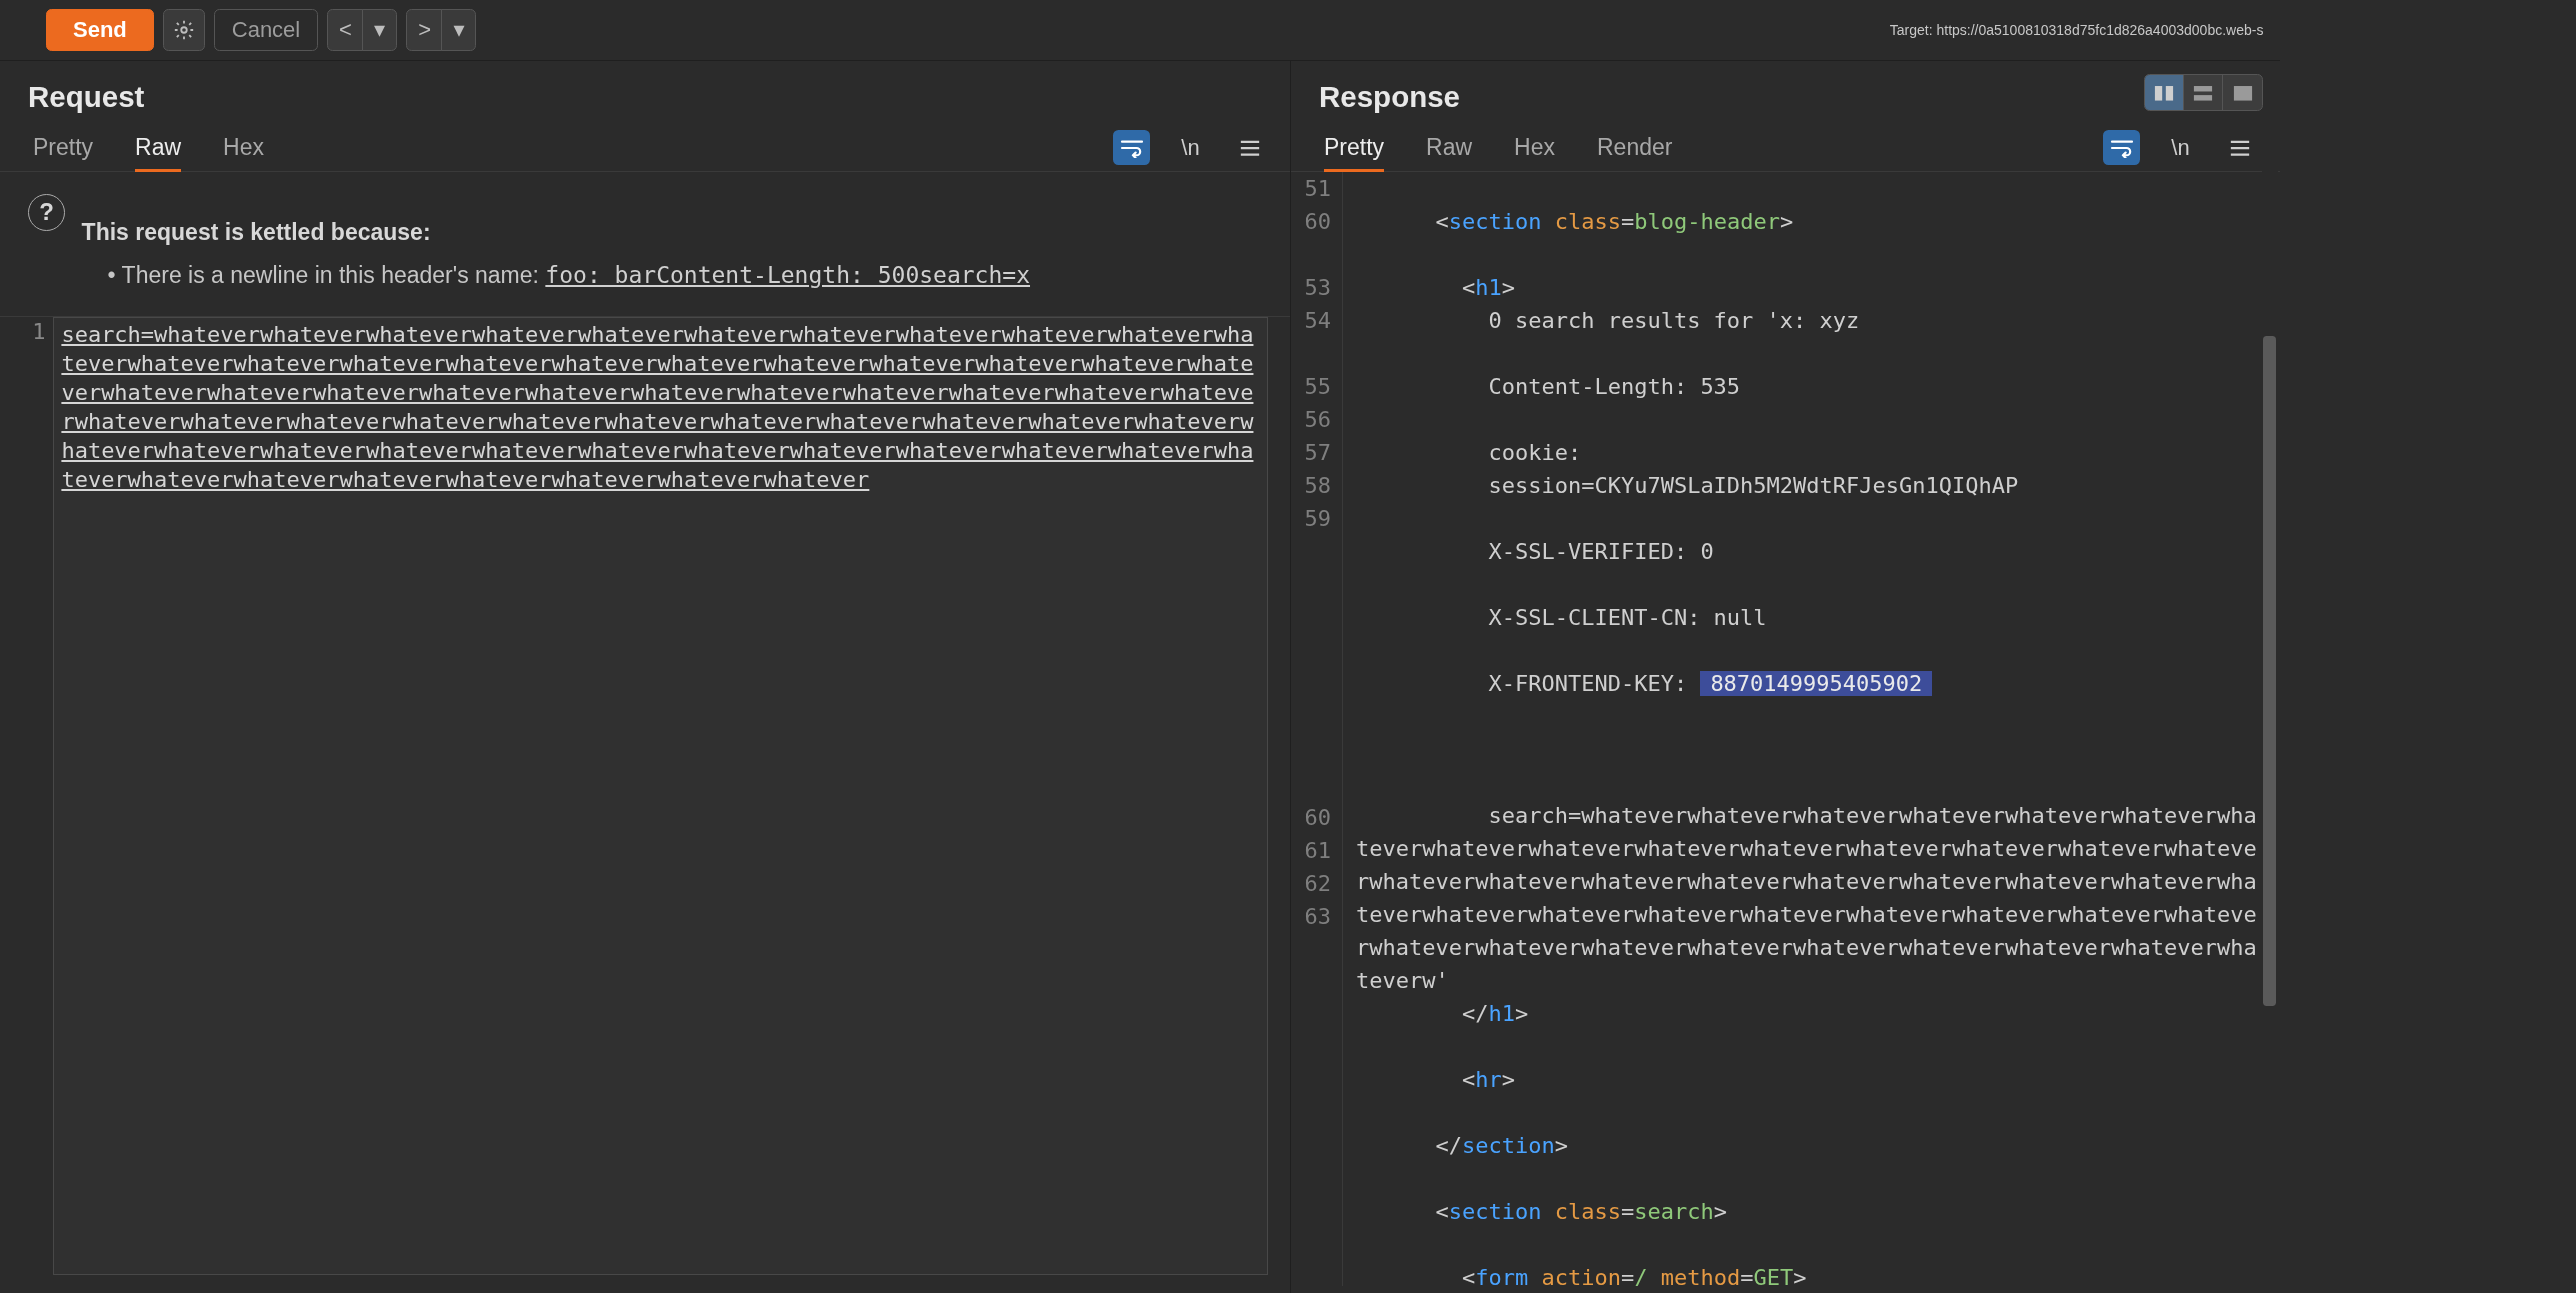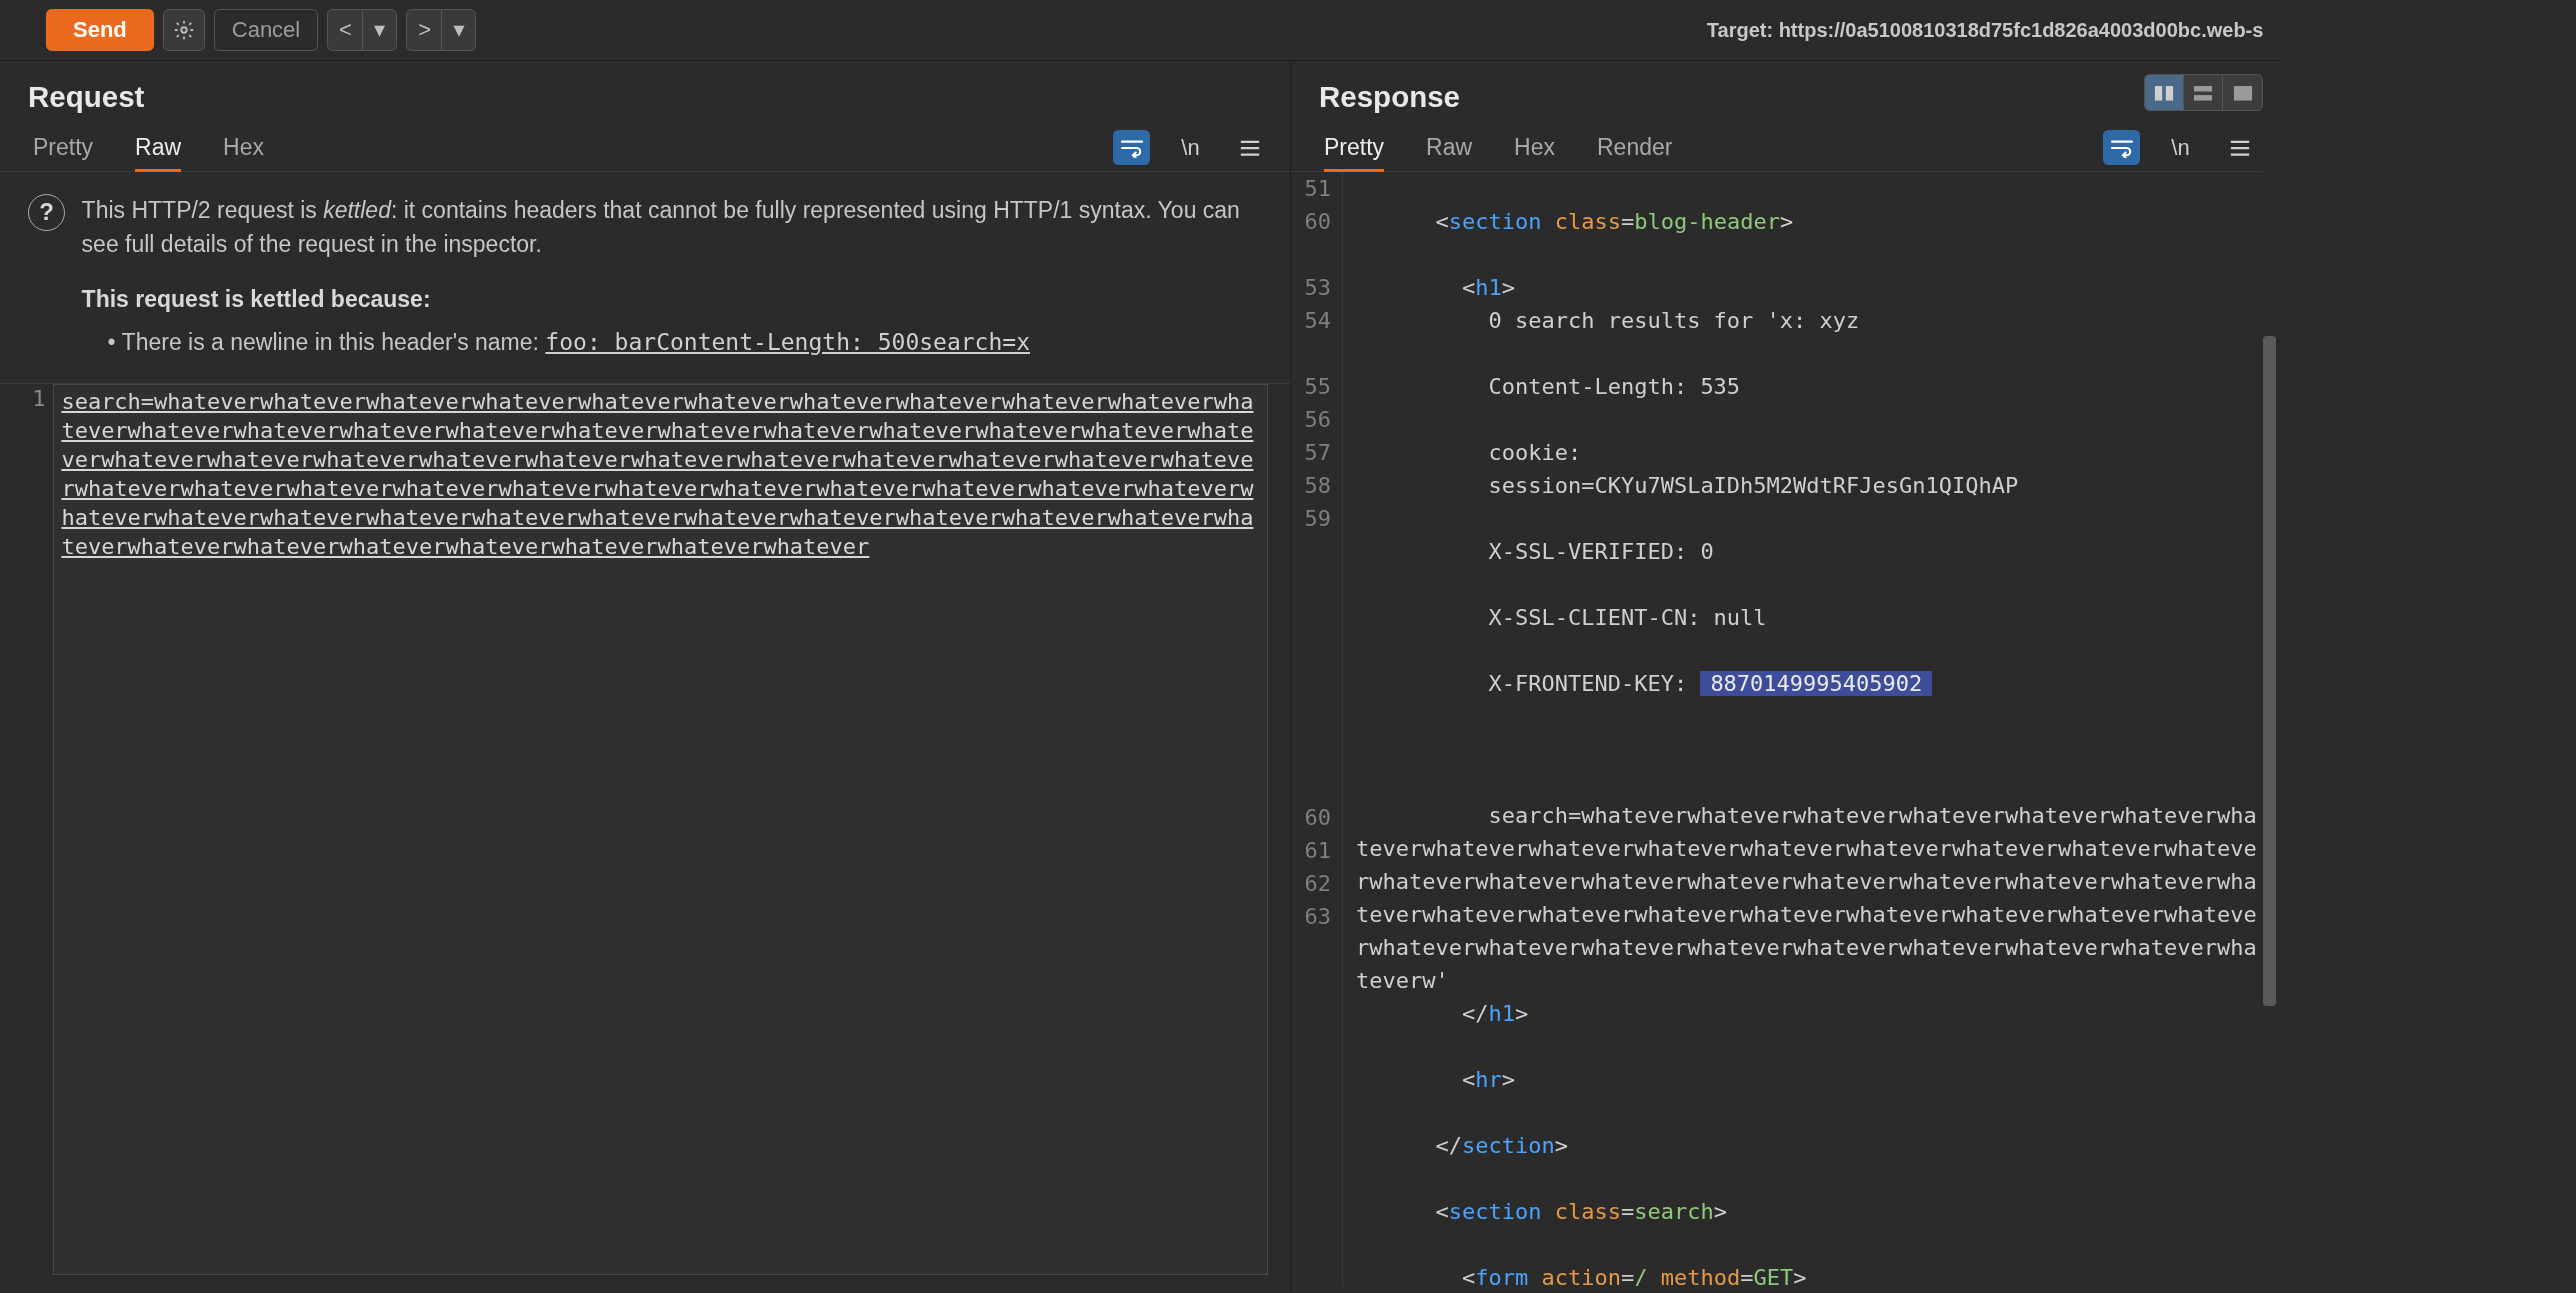--- a/index.html
+++ b/index.html
@@ -44,25 +44,24 @@
     padding: 0 26px;
   }
   .btn.icon { padding: 0; width: 42px; }
   .btn.cancel { background: transparent; color: #9c9c9c; }
   .navgrp { display: inline-flex; }
   .navgrp .btn { border-radius: 0; margin-left: -1.8px; padding:0 11px; }
   .navgrp .btn:first-child { border-radius: 5.5px 0 0 5.5px; margin-left:0;}
   .navgrp .btn:last-child { border-radius: 0 5.5px 5.5px 0; }
   .target {
     margin-left: auto;
-    font-size: 20px;
+    font-size: 14px;
     color: #c8c8c8;
     white-space: nowrap;
     padding-right: 0;
-    font-weight: bold;
   }
   .splitter {
     display: flex; flex: 1 1 auto; min-height: 0;
   }
   .pane {
     display: flex; flex-direction: column;
     min-width: 0;
   }
   .pane.left { width: 1291px; border-right: 1.8px solid #1f1f1f; }
   .pane.right { flex: 1 1 0; position: relative; }
@@ -322,23 +321,20 @@
                   <path d="M2 3h20M2 10h20M2 17h20" stroke="#cfcfcf" stroke-width="2.4"></path>
                 </svg>
             </span>
           </div>
         </div>
       </div>
 
       <div class="info-box">
         <div class="help-circle">?</div>
         <div class="info-body">
-          <div>
-            <span>This HTTP/2 request is </span><em>kettled</em><span>: it contains headers that cannot be fully represented using HTTP/1 syntax. You can see full details of the request in the inspector.</span>
-          </div>
           <div class="reason-head">This request is kettled because:</div>
           <div class="bullet">
             <span>• There is a newline in this header's name: </span><span class="code-span mono">foo: barContent-Length: 500search=x</span>
           </div>
         </div>
       </div>
 
       <div class="editor-wrap">
         <div class="gutter">
           <div class="ln">1</div>

